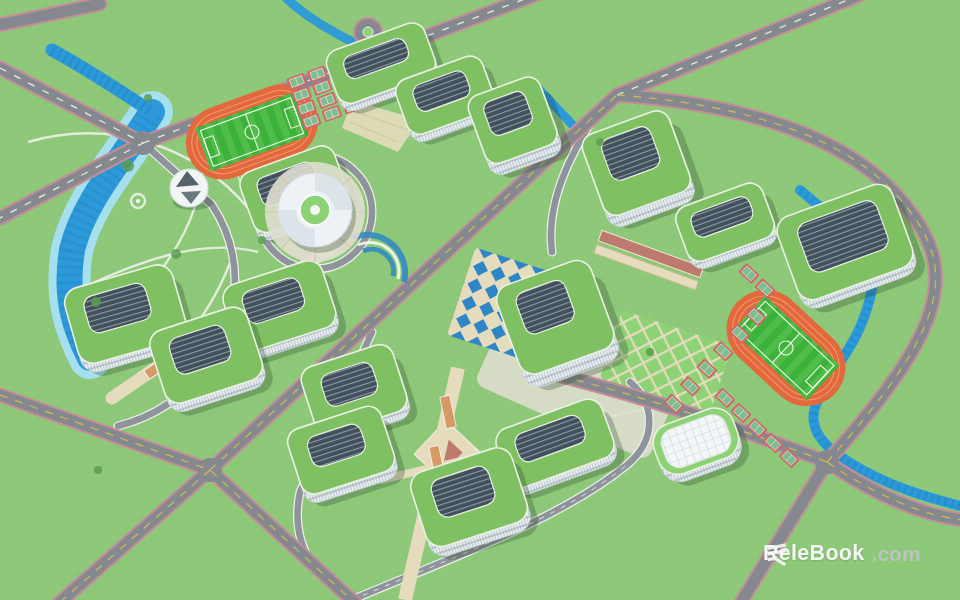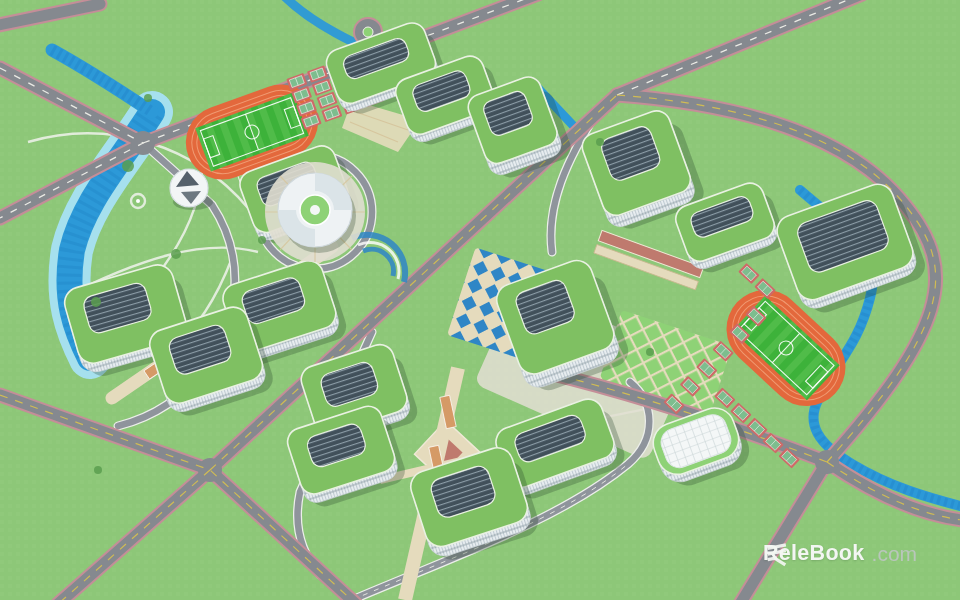--- a/index.html
+++ b/index.html
@@ -19,21 +19,21 @@
   .wall{fill:url(#fp);stroke:#c9d2d7;stroke-width:.6}
   .roof{fill:var(--roof);stroke:#e9f1e2;stroke-width:1.6}
   .crt{fill:url(#cp);stroke:#e9f1e2;stroke-width:1.2}
   .fld{stroke:#ffffff;stroke-width:1.1;fill:none;opacity:.9}
   .tree{fill:var(--treeGreen);opacity:.85}
   
   #wm{position:absolute;left:763px;top:541px;display:flex;align-items:center;gap:7px;
       user-select:none;}
   #wm .brand{font-size:21.5px;font-weight:bold;color:var(--wmText);letter-spacing:.3px;
       text-shadow:0 1px 2px rgba(60,90,60,.25);}
-  #wm .tld{font-size:21px;font-weight:400;color:var(--wmDim);}
+  #wm .tld{font-size:21px;font-weight:700;color:var(--wmDim);}
 </style>
 </head>
 <body>
 
 <div id="stage">
 <svg viewBox="0 0 960 600">
   <defs>
     <pattern id="gt" width="8" height="8" patternUnits="userSpaceOnUse">
       <rect width="8" height="8" style="fill:var(--grass)"></rect>
       <rect width="4" height="4" style="fill:var(--grassLight)" opacity=".22"></rect>

